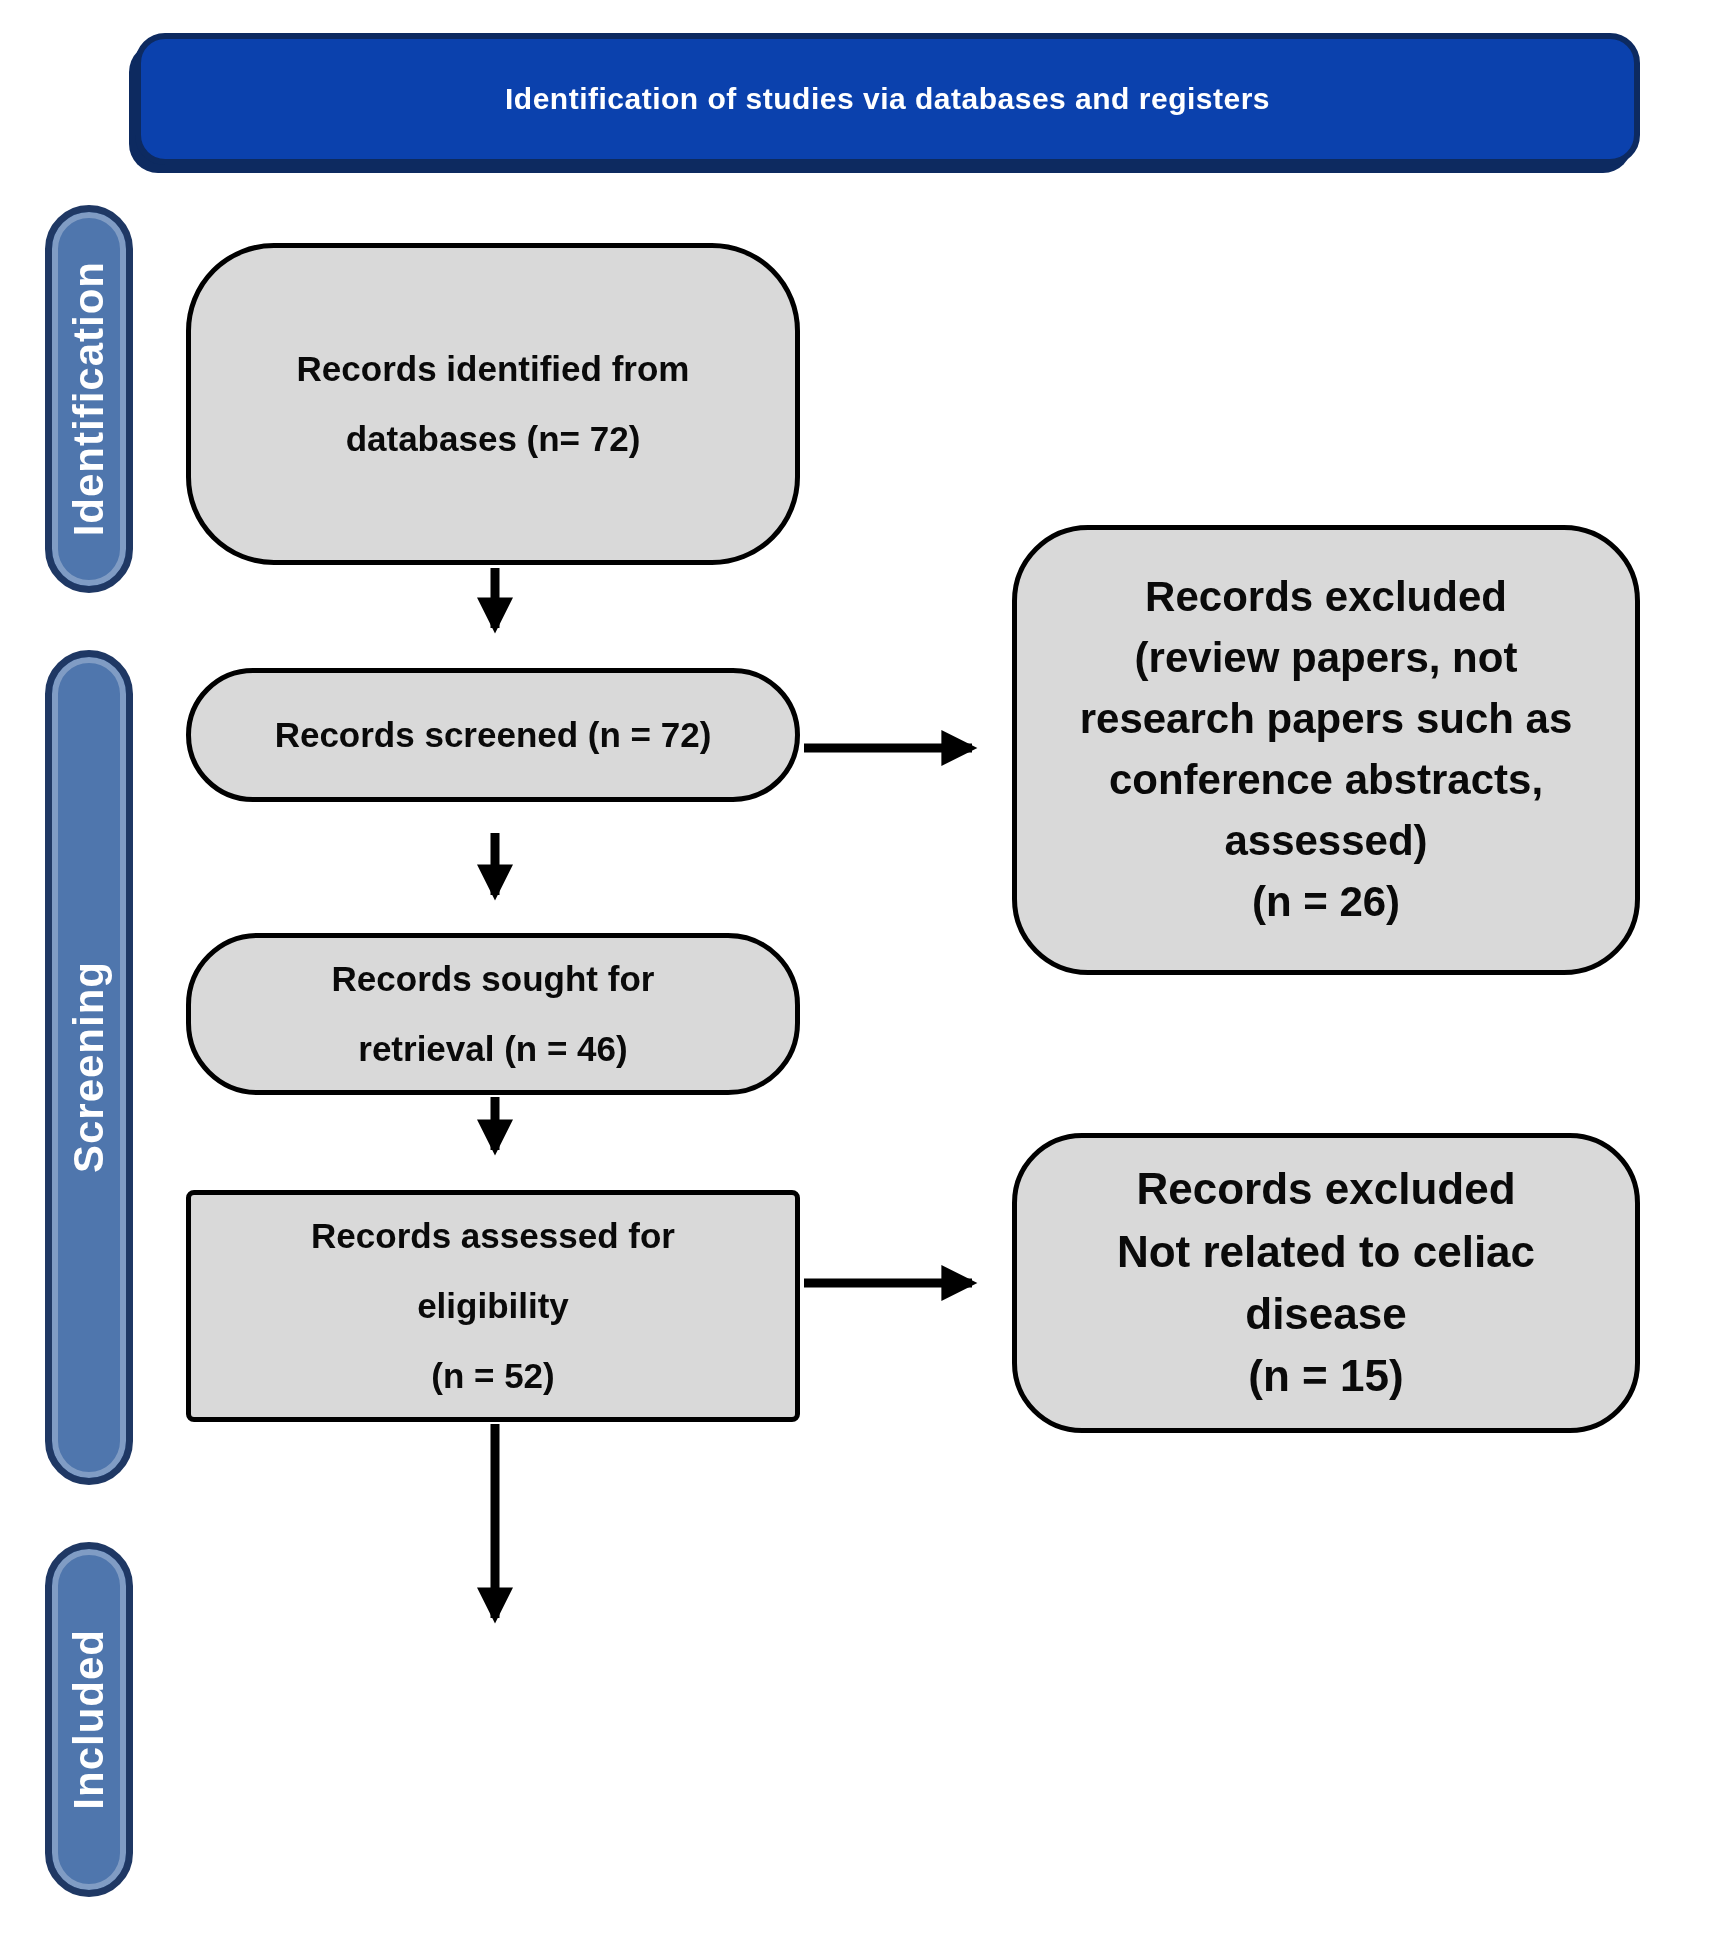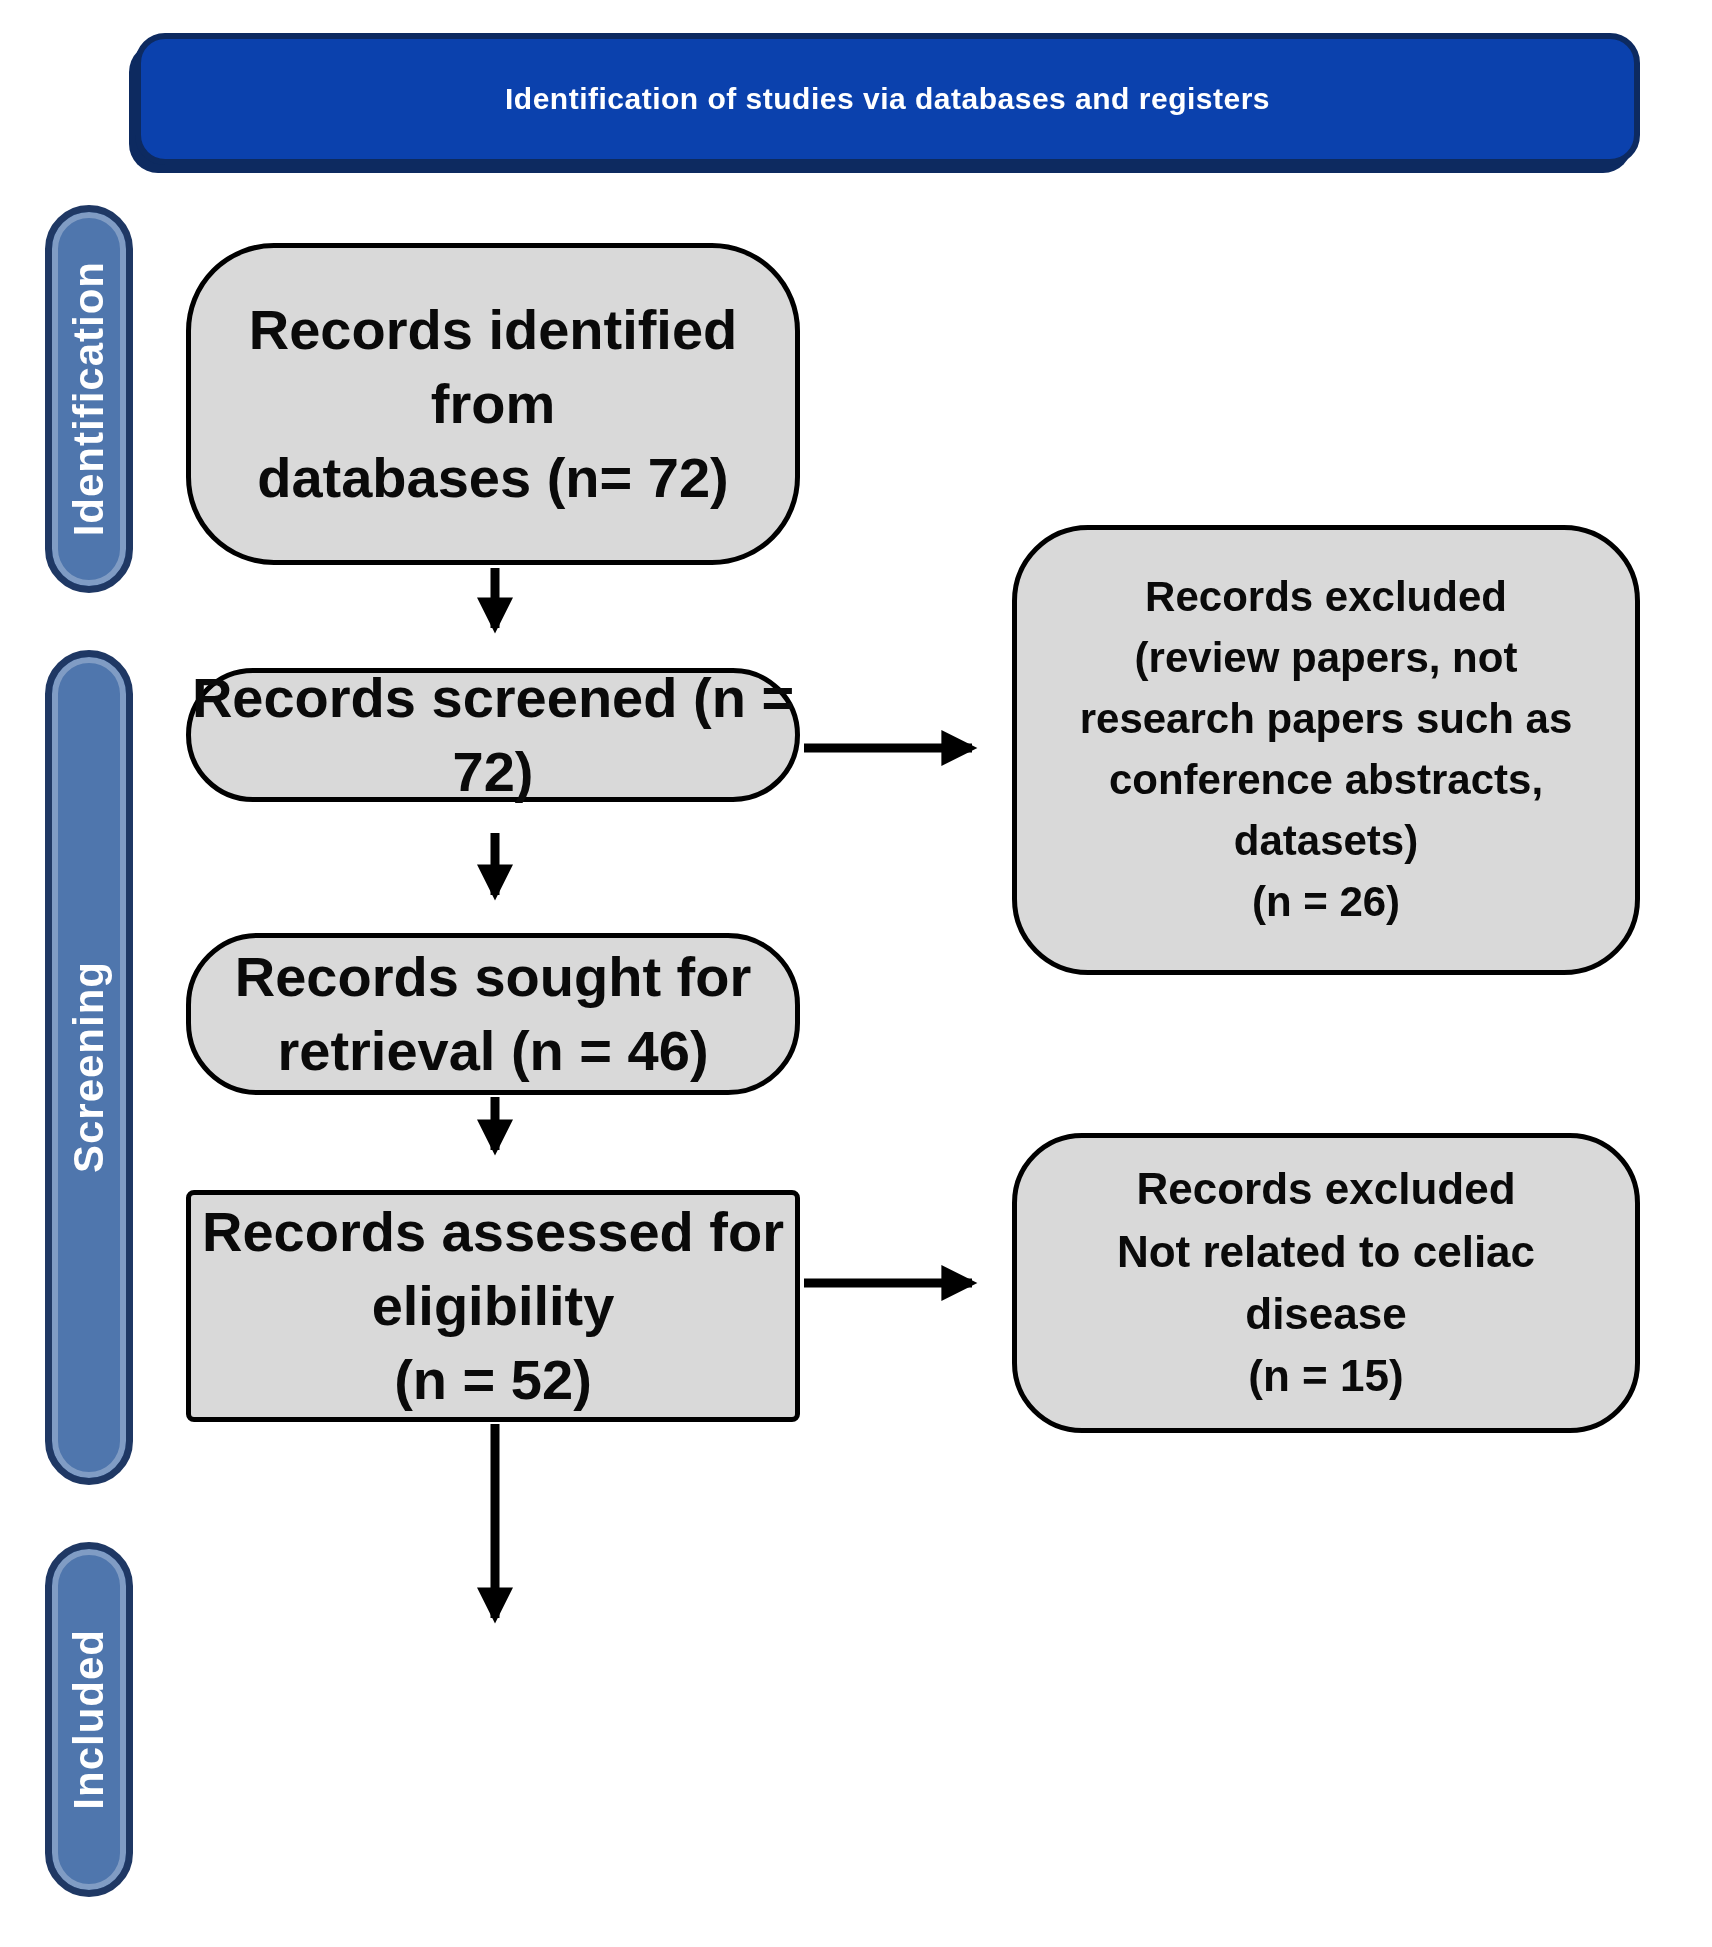--- a/index.html
+++ b/index.html
@@ -57,21 +57,21 @@
     position:absolute;
     background:var(--box-fill);
     border:5px solid var(--box-border);
     display:flex;flex-direction:column;align-items:center;justify-content:center;
     box-sizing:border-box;
     text-align:center;
     color:#0a0a0a;
     font-weight:bold;
   }
   .flow-box .line{display:block;}
-  .main-col{left:186px;width:614px;font-size:56px;line-height:1.32;}
+  .main-col{left:186px;width:614px;font-size:35px;line-height:1.32;gap:24px;}
   #box-records-identified{top:243px;height:322px;border-radius:88px;}
   #box-records-screened{top:668px;height:134px;border-radius:82px;}
   #box-records-sought{top:933px;height:162px;border-radius:72px;}
   #box-records-assessed{top:1190px;height:232px;border-radius:8px;}
   #box-studies-included{top:1657px;height:163px;border-radius:66px;}
   .right-col{left:1012px;width:628px;text-align:center;}
   #box-excluded-screening{top:525px;height:450px;border-radius:76px;font-size:42px;line-height:1.45;}
   #box-excluded-eligibility{top:1133px;height:300px;border-radius:70px;font-size:44px;line-height:1.42;}
   
   .arrow-layer{position:absolute;left:0;top:0;width:1712px;height:1947px;pointer-events:none;}
@@ -110,21 +110,21 @@
       <span class="line">Records assessed for</span>
       <span class="line">eligibility</span>
       <span class="line">(n = 52)</span>
     </div>
 
   <div class="flow-box right-col" id="box-excluded-screening">
       <span class="line">Records excluded</span>
       <span class="line">(review papers, not</span>
       <span class="line">research papers such as</span>
       <span class="line">conference abstracts,</span>
-      <span class="line">datasets)</span>
+      <span class="line">assessed)</span>
       <span class="line">(n = 26)</span>
     </div>
   <div class="flow-box right-col" id="box-excluded-eligibility">
       <span class="line">Records excluded</span>
       <span class="line">Not related to celiac</span>
       <span class="line">disease</span>
       <span class="line">(n = 15)</span>
     </div>
 
   <svg class="arrow-layer" viewBox="0 0 1712 1947" xmlns="http://www.w3.org/2000/svg">

